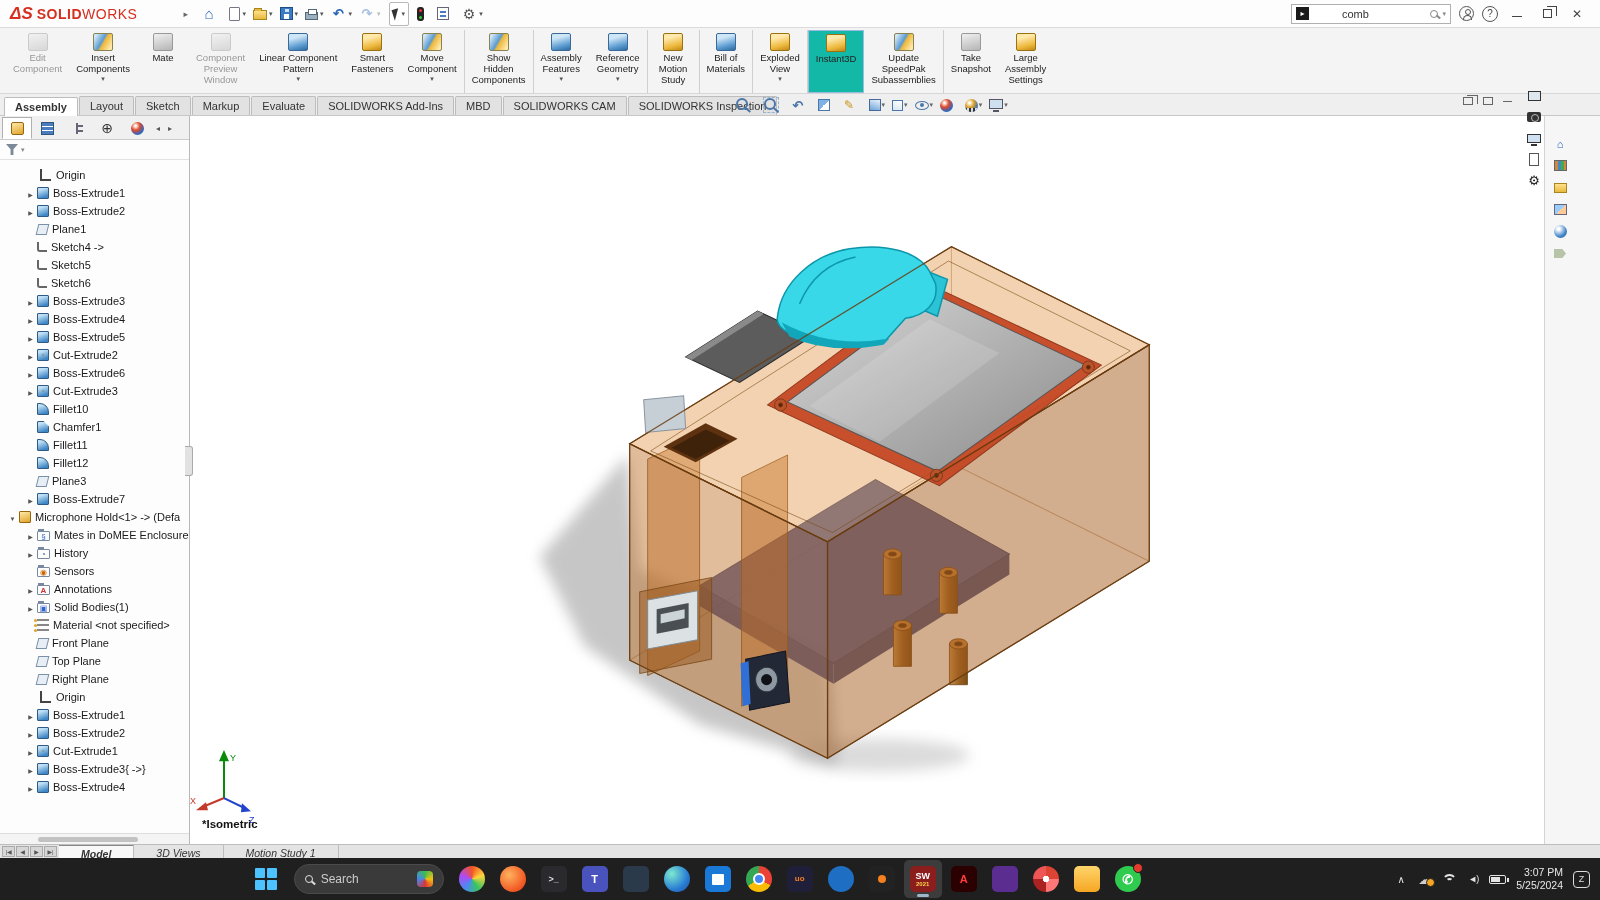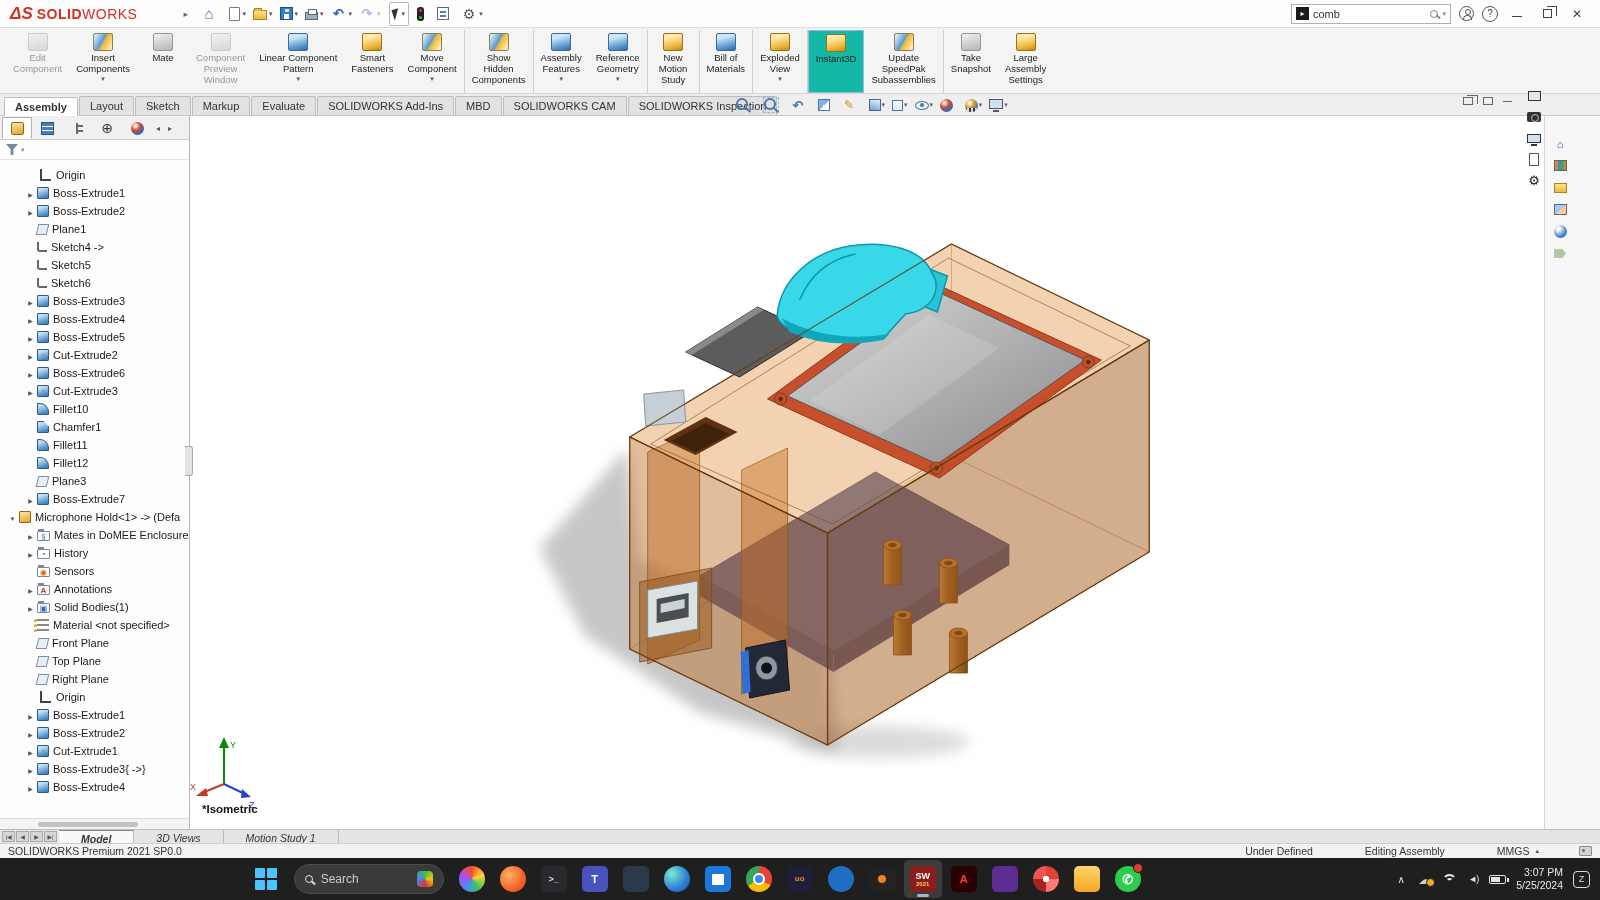--- a/index.html
+++ b/index.html
@@ -35,21 +35,21 @@
   .qi-light{width:7px;height:14px;background:#222;border-radius:3px;position:relative;}
   .qi-light::before{content:"";position:absolute;top:2px;left:2px;width:3px;height:3px;border-radius:50%;background:#e33;}
   .qi-light::after{content:"";position:absolute;bottom:2px;left:2px;width:3px;height:3px;border-radius:50%;background:#3c3;}
   .qi-list{width:12px;height:13px;background:#fff;border:1px solid #667;position:relative;}
   .qi-list::after{content:"";position:absolute;inset:2px;background:repeating-linear-gradient(0deg,#4a7cc0 0 2px,transparent 2px 4px);}
   .qi-gear{color:#555;font-size:14px;}
   .doctitle{position:absolute;left:0;right:0;text-align:center;font-size:11px;color:#333;pointer-events:none;}
   .tb-right{margin-left:auto;display:flex;align-items:center;gap:8px;padding-right:12px;}
   .searchbox{width:160px;height:20px;border:1px solid #b0b0b0;background:#fff;display:flex;align-items:center;padding:0 4px;gap:4px;}
   .swsq{width:13px;height:13px;background:#1a1a1a;color:#fff;font-size:8px;display:flex;align-items:center;justify-content:center;flex:none;}
-  .searchval{flex:1;color:#333;}
+  .searchval{flex:1;color:#333;margin-left:29px;}
   .mag{width:8px;height:8px;border:1.5px solid #888;border-radius:50%;position:relative;flex:none;}
   .mag::after{content:"";position:absolute;width:5px;height:1.5px;background:#888;transform:rotate(42deg);right:-4px;bottom:-1px;}
   .smalldd{font-size:7px;color:#888;}
   .acct{width:15px;height:15px;border:1.5px solid #555;border-radius:50%;position:relative;}
   .acct::before{content:"";position:absolute;top:2px;left:4.5px;width:4px;height:4px;border:1px solid #555;border-radius:50%;}
   .acct::after{content:"";position:absolute;bottom:0;left:2.5px;width:7px;height:4px;border:1px solid #555;border-bottom:none;border-radius:5px 5px 0 0;}
   .helpbtn{width:16px;height:16px;border:1.5px solid #555;border-radius:50%;display:flex;align-items:center;justify-content:center;font-size:10px;color:#444;}
   .winbtn{width:22px;height:20px;display:flex;align-items:center;justify-content:center;color:#444;}
   .minglyph{width:10px;border-bottom:1.5px solid #444;height:1px;margin-top:6px;}
   .restglyph{width:9px;height:9px;border:1.2px solid #444;position:relative;}
@@ -1031,32 +1031,20 @@
         <div class="dtab">
           <span>3D Views</span>
         </div>
 
         <div class="dtab">
           <span>Motion Study 1</span>
         </div>
       </div>
   </div>
 
-  <div class="statusbar">
-    <span>SOLIDWORKS Premium 2021 SP0.0</span>
-    <div class="sb-right">
-      <span>Under Defined</span>
-      <span>Editing Assembly</span>
-      <span class="units">
-        <span>MMGS</span>
-        <span class="unitcaret">▴</span>
-      </span>
-    </div>
-    <span class="sb-tag"></span>
-  </div>
 
   <div class="taskbar">
     <div class="tbcenter">
       <div class="tbi">
         <span class="winlogo">
             <i></i>
             <i></i>
             <i></i>
             <i></i>
           </span>

